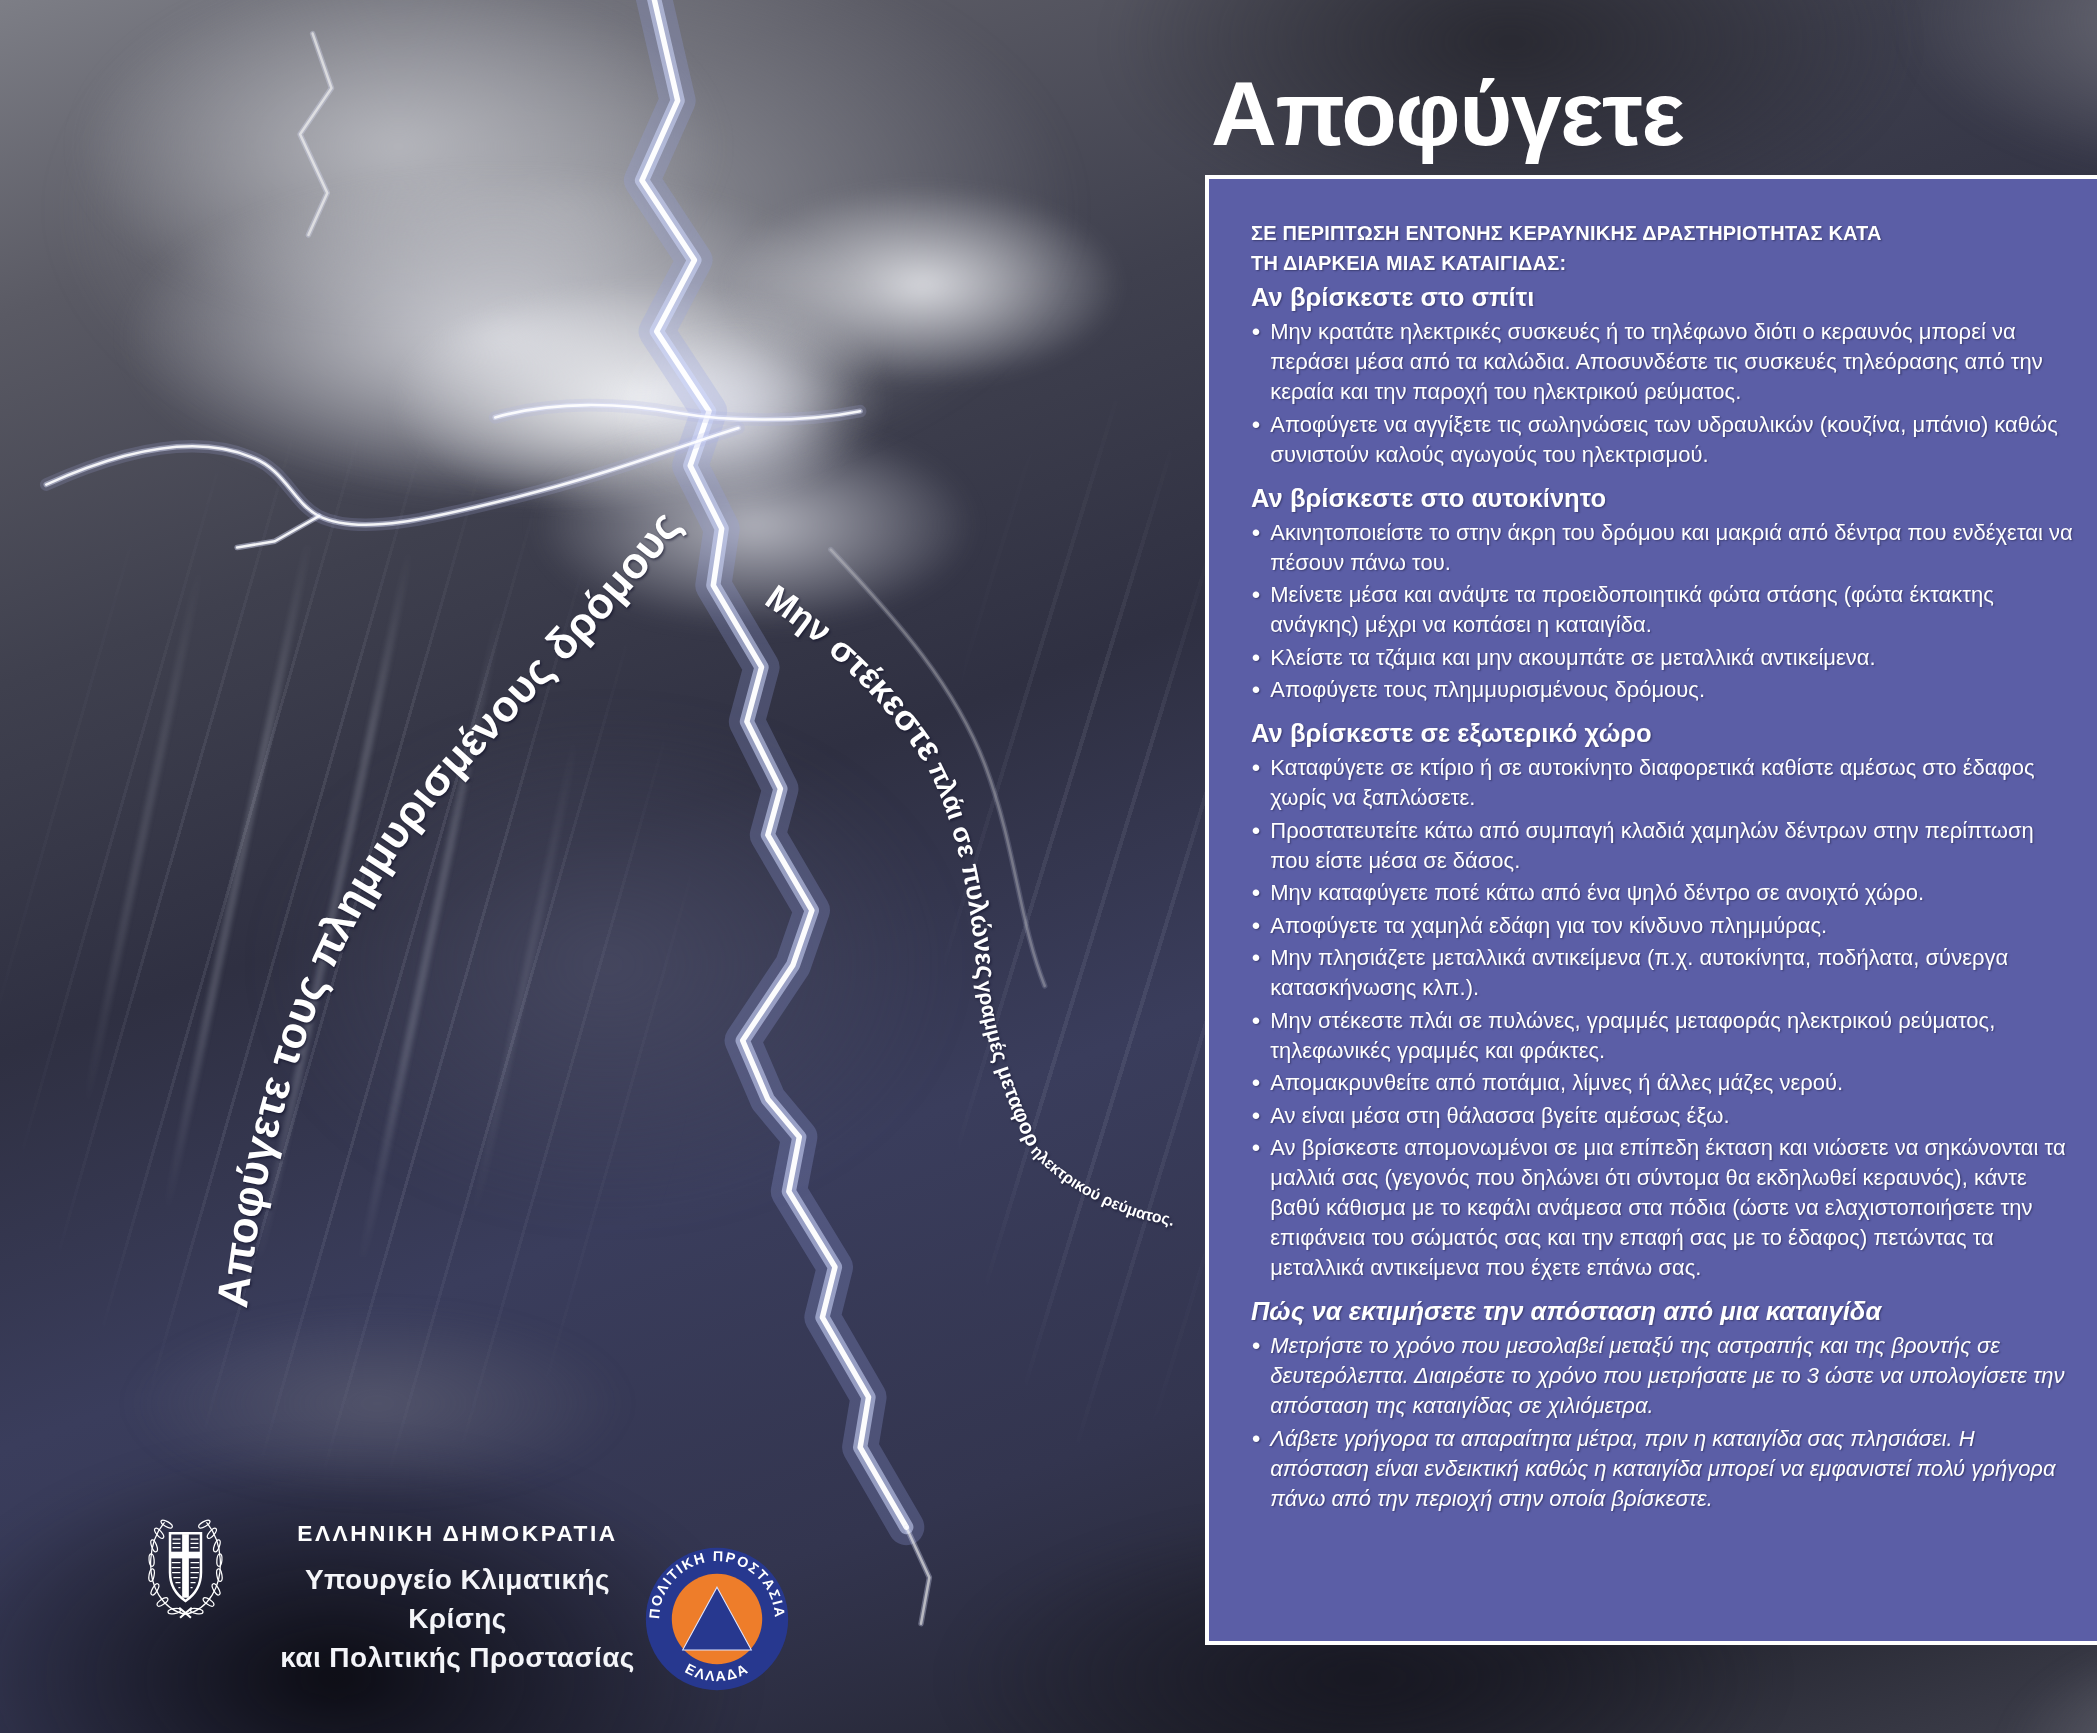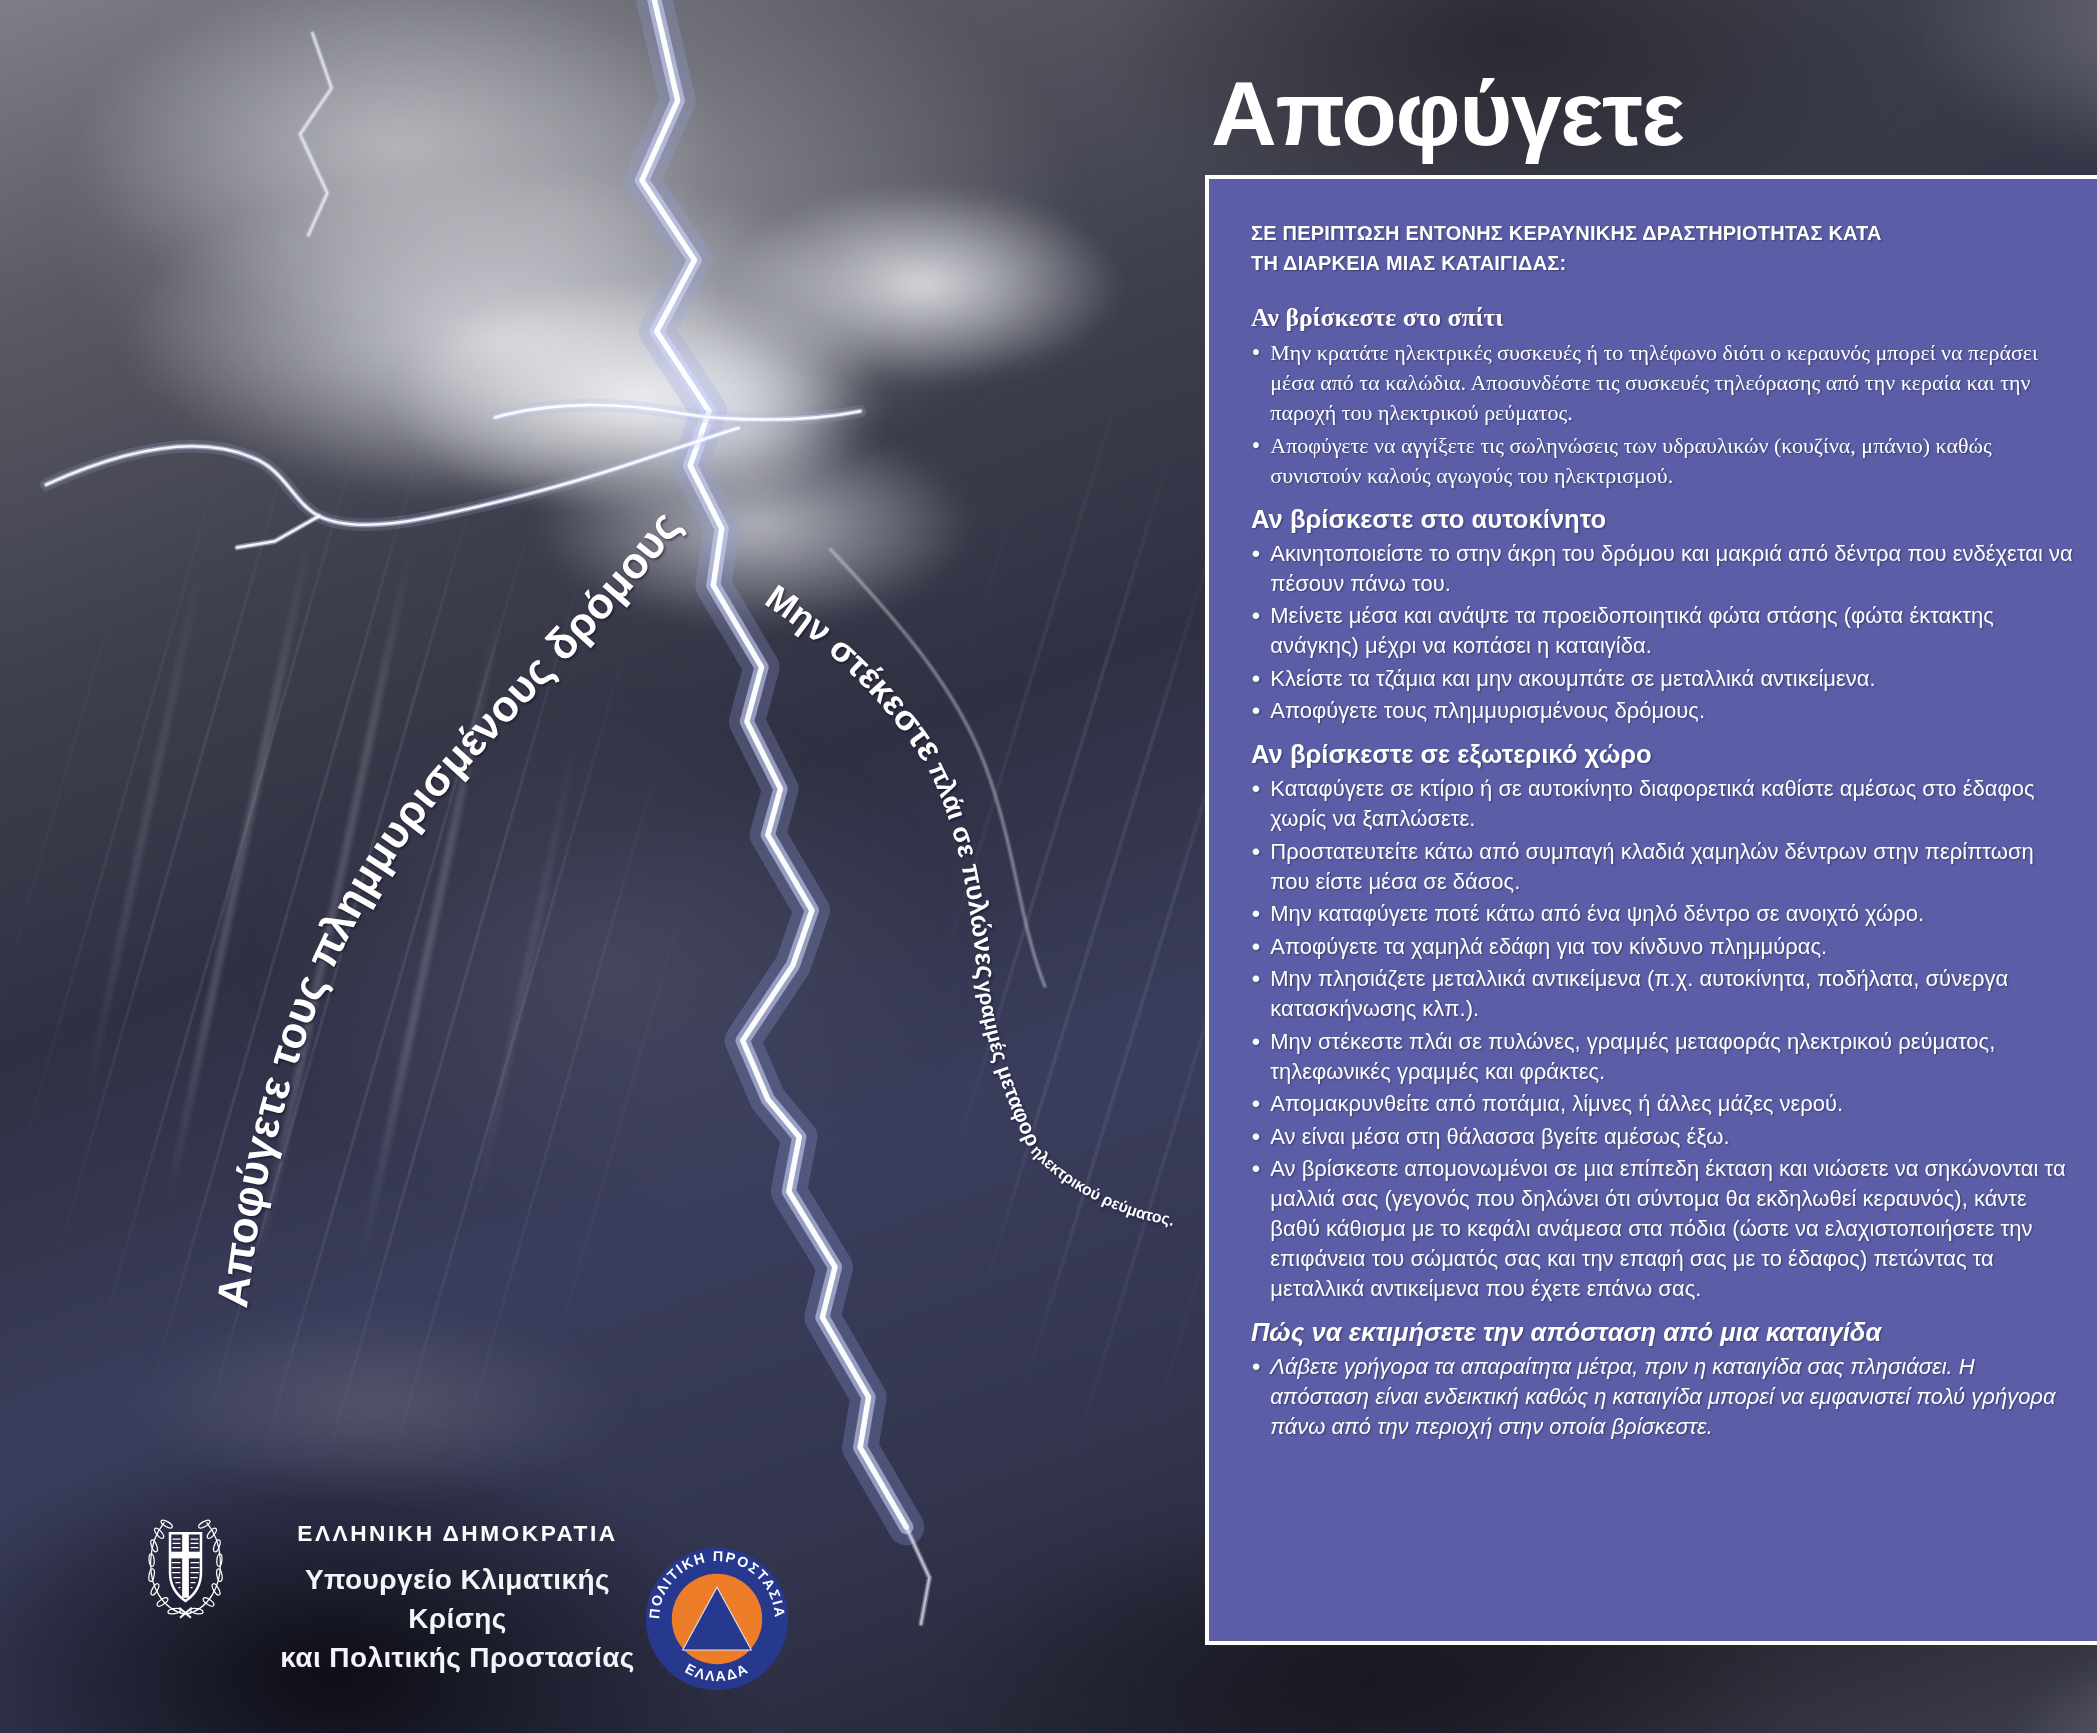--- a/index.html
+++ b/index.html
@@ -37,21 +37,21 @@
   .title{position:absolute;left:1211px;top:62px;z-index:50;color:#fff;
          font-size:91px;font-weight:700;letter-spacing:-1.3px;white-space:nowrap;}
 
   
   .panel{position:absolute;left:1205px;top:175px;width:906px;height:1470px;z-index:40;
          background:#5b5ea6;border:4.2px solid #ffffff;box-sizing:border-box;
          padding:39px 30px 25px 42px;color:#ffffff;}
   .panel *{text-shadow:1.3px 1.3px 1.7px rgba(25,25,55,.45);}
   .panel-header{font-size:20px;font-weight:700;line-height:1.5;letter-spacing:0.2px;}
   .section{margin-top:14px;}
-  .section:first-child{margin-top:25px;font-family:Liberation Serif, serif;}
+  .section:first-child{margin-top:5px;}
   .section-heading{font-size:25.6px;font-weight:700;margin-bottom:5px;}
   ul.bullets{list-style:none;margin:0;padding:0;}
   ul.bullets li{position:relative;font-size:22px;line-height:30px;padding-left:19.3px;margin-bottom:2.5px;}
   ul.bullets li::before{content:"\2022";position:absolute;left:0.8px;top:0;font-size:1.1em;}
   .section.italic .section-heading{font-style:italic;}
   .section.italic li{font-style:italic;}
 
   
   .footer-item{position:absolute;z-index:45;}
   .ministry{left:252px;top:1520px;width:411px;text-align:center;color:#f4f5f9;}
@@ -211,20 +211,21 @@
             <li>Μην πλησιάζετε μεταλλικά αντικείμενα (π.χ. αυτοκίνητα, ποδήλατα, σύνεργα κατασκήνωσης κλπ.).</li>
             <li>Μην στέκεστε πλάι σε πυλώνες, γραμμές μεταφοράς ηλεκτρικού ρεύματος, τηλεφωνικές γραμμές και φράκτες.</li>
             <li>Απομακρυνθείτε από ποτάμια, λίμνες ή άλλες μάζες νερού.</li>
             <li>Αν είναι μέσα στη θάλασσα βγείτε αμέσως έξω.</li>
             <li>Αν βρίσκεστε απομονωμένοι σε μια επίπεδη έκταση και νιώσετε να σηκώνονται τα μαλλιά σας (γεγονός που δηλώνει ότι σύντομα θα εκδηλωθεί κεραυνός), κάντε βαθύ κάθισμα με το κεφάλι ανάμεσα στα πόδια (ώστε να ελαχιστοποιήσετε την επιφάνεια του σώματός σας και την επαφή σας με το έδαφος) πετώντας τα μεταλλικά αντικείμενα που έχετε επάνω σας.</li>
           </ul>
         </div>
         <div class="section italic">
           <div class="section-heading">Πώς να εκτιμήσετε την απόσταση από μια καταιγίδα</div>
           <ul class="bullets">
+            <li>Μετρήστε το χρόνο που μεσολαβεί μεταξύ της αστραπής και της βροντής σε δευτερόλεπτα. Διαιρέστε το χρόνο που μετρήσατε με το 3 ώστε να υπολογίσετε την απόσταση της καταιγίδας σε χιλιόμετρα.</li>
             <li>Λάβετε γρήγορα τα απαραίτητα μέτρα, πριν η καταιγίδα σας πλησιάσει. Η απόσταση είναι ενδεικτική καθώς η καταιγίδα μπορεί να εμφανιστεί πολύ γρήγορα πάνω από την περιοχή στην οποία βρίσκεστε.</li>
           </ul>
         </div>
       </div>
   </div>
 
   <div class="footer-item emblem">
     <svg width="105" height="113" viewBox="0 0 250 270">
       <g stroke="#ffffff" stroke-width="3" fill="none">
         <path d="M 125 252 C 70 240 38 185 42 120 C 44 85 55 55 75 32"></path>

